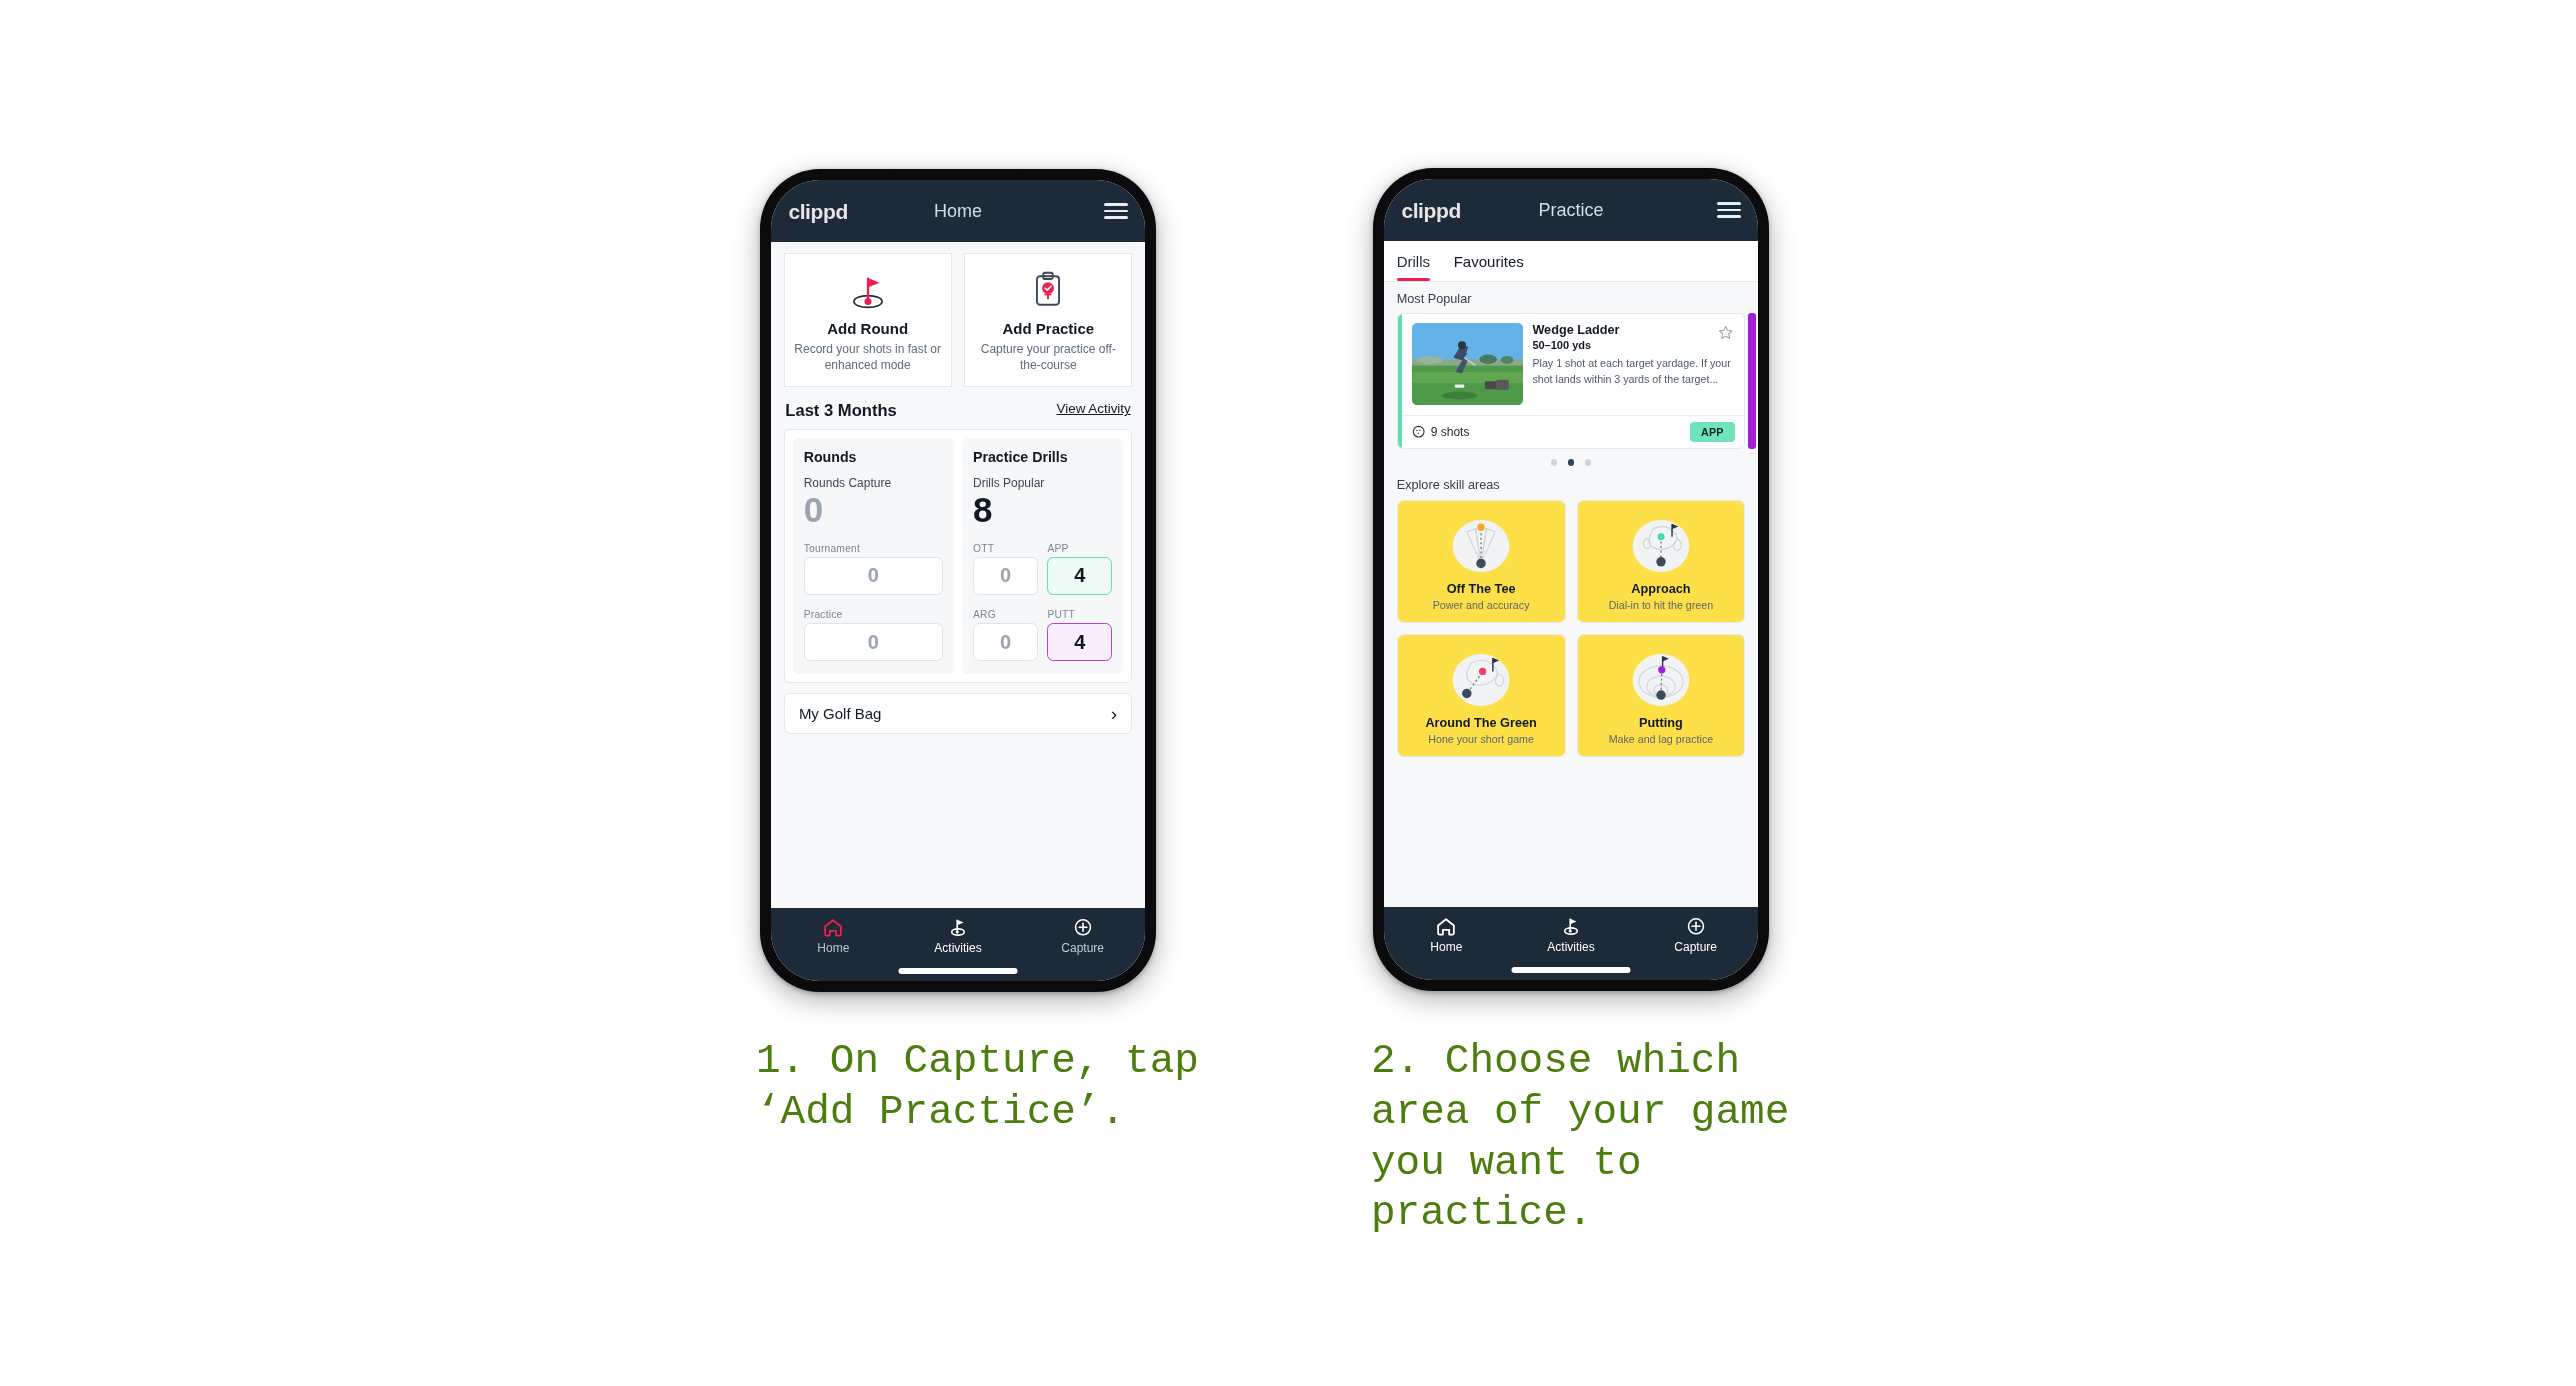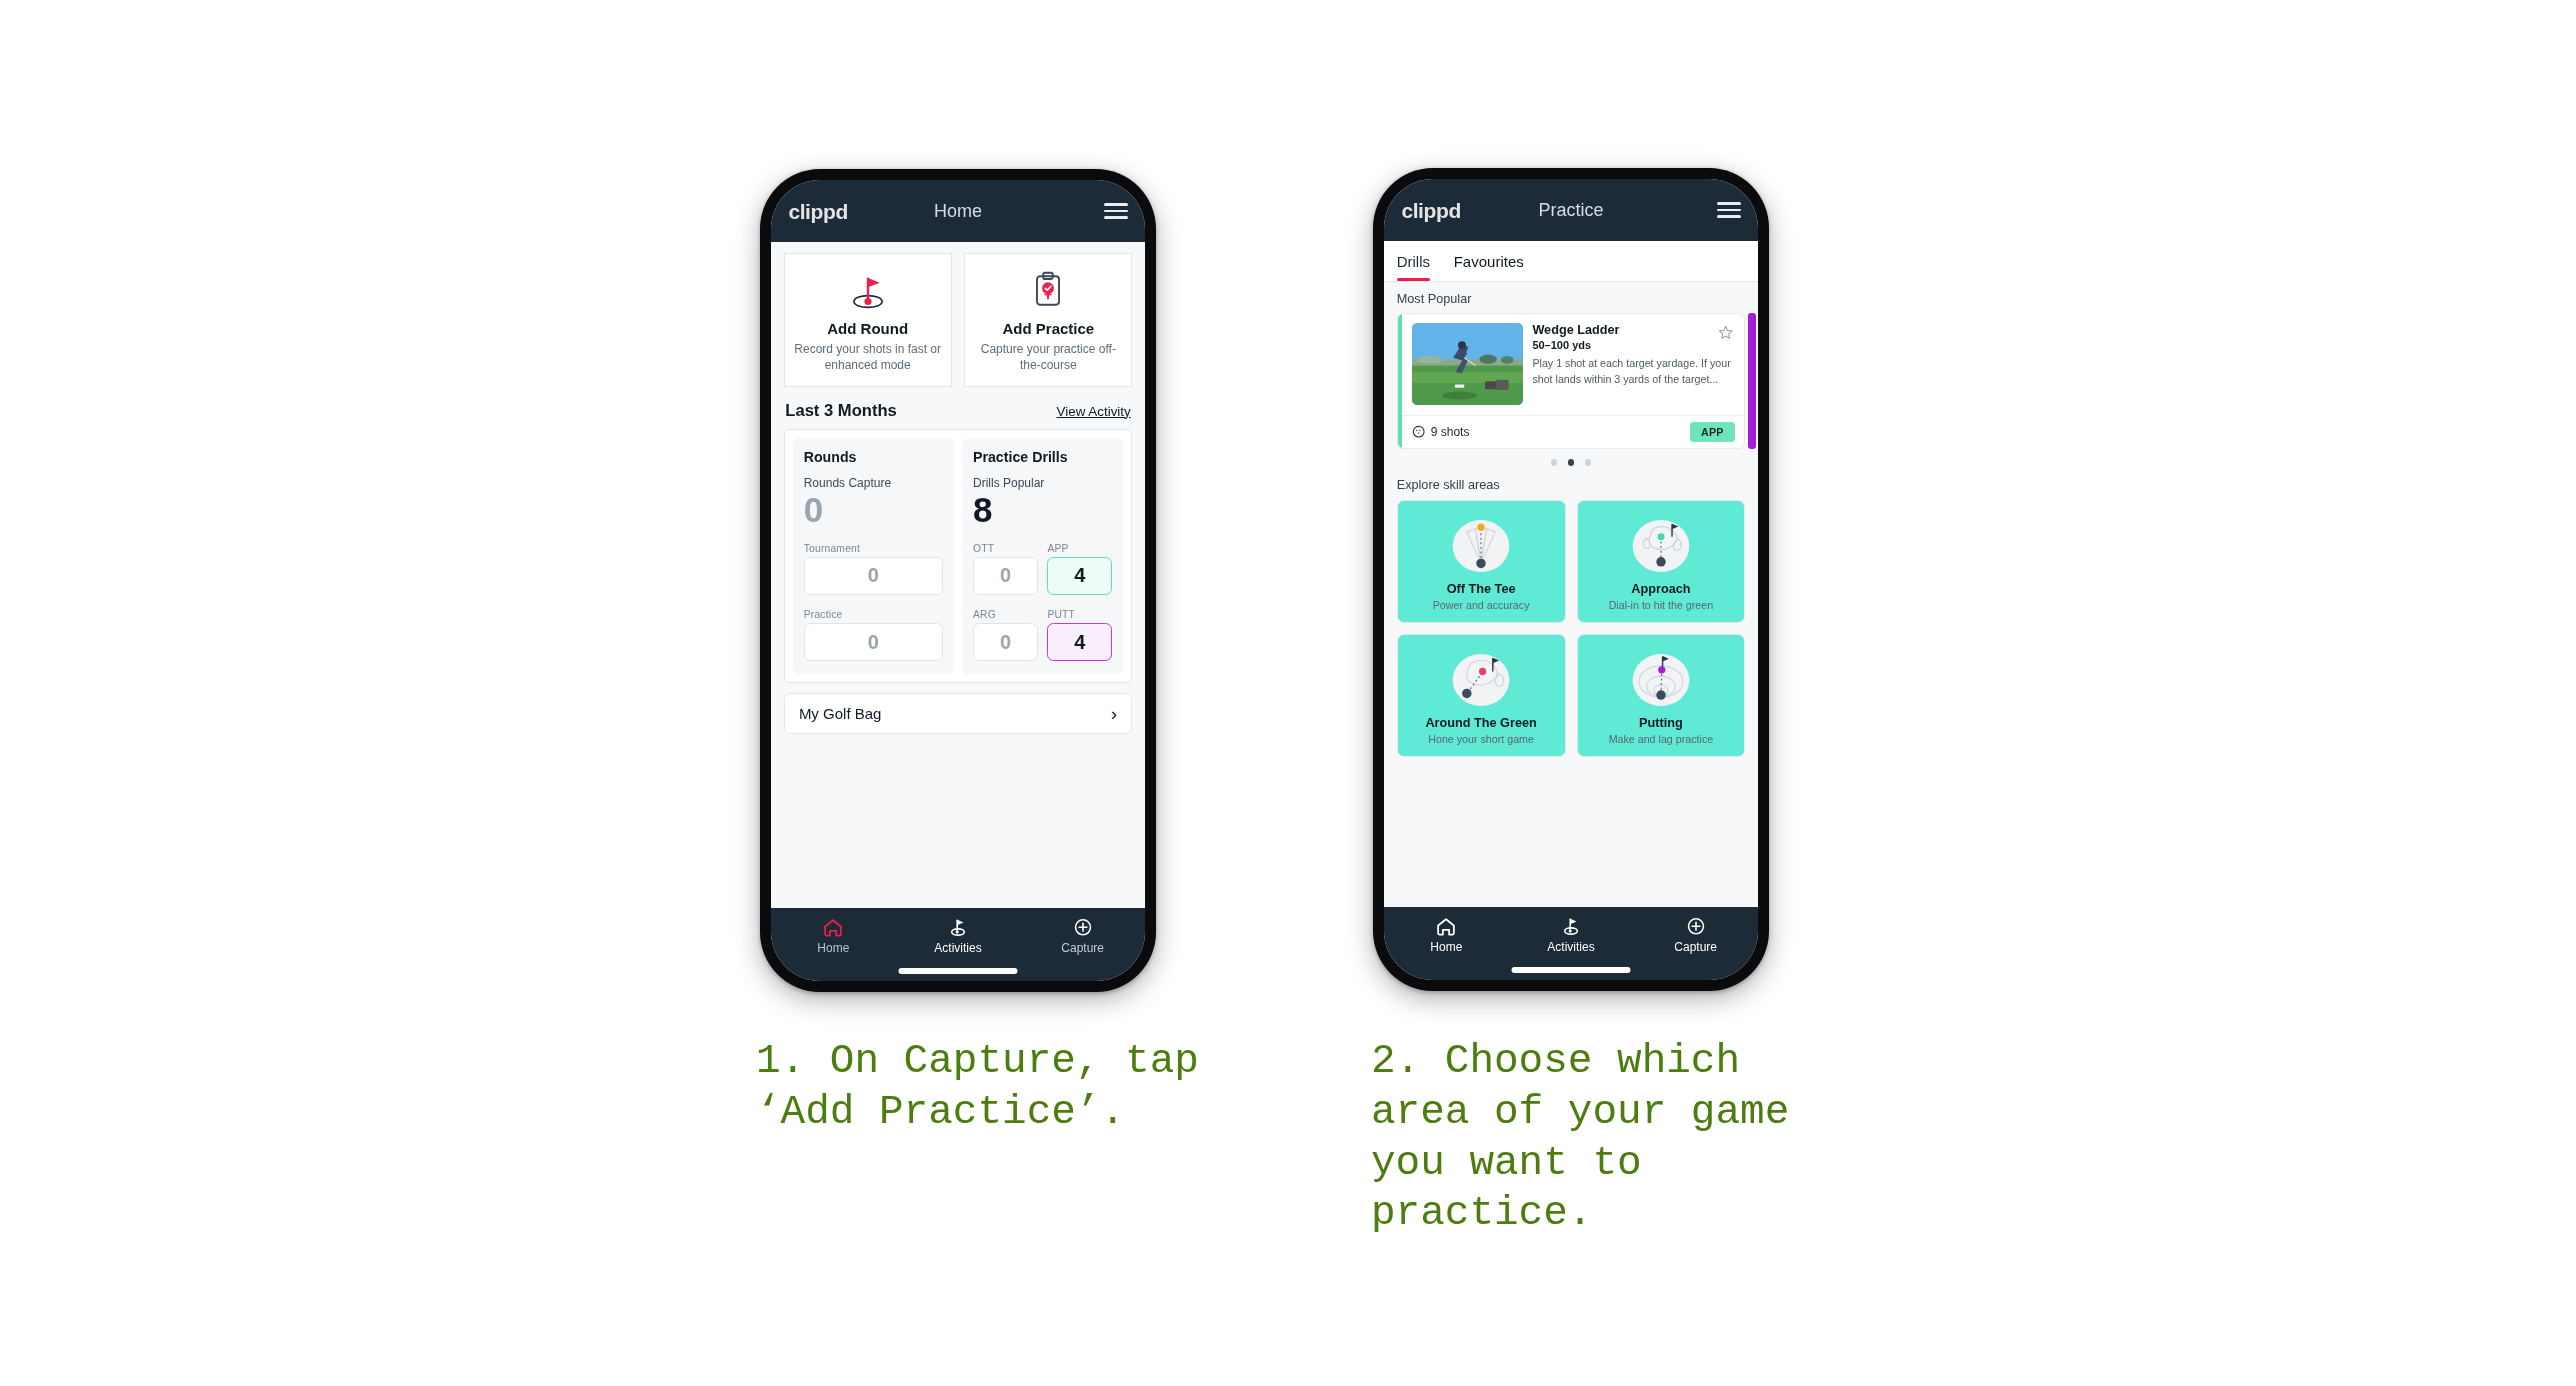--- a/index.html
+++ b/index.html
@@ -101,21 +101,21 @@
     border: 0.8px solid #e3e8ed;
     border-radius: 0;
     padding: 14.2px 8px 12.7px 8px;
     text-align: center;
   }
   .qicon { height: 44px; display: flex; align-items: center; justify-content: center; margin-bottom: 8px; }
   .qtitle { font-size: 15px; font-weight: 700; color: #111a24; margin-bottom: 4px; }
   .qsub { font-size: 12px; color: #5f6c7b; line-height: 1.34; }
 
   .sechead {
-    display: flex; align-items: center; justify-content: space-between;
+    display: flex; align-items: flex-start; justify-content: space-between;
     margin: 14.2px 1.6px 8px 1.6px;
   }
   .sechead .t { font-size: 16.6px; font-weight: 700; color: #111a24; }
   .sechead .a { font-size: 13.4px; color: #111a24; text-decoration: underline; }
 
   .statcard {
     background: #ffffff; border: 0.8px solid #e3e8ed; border-radius: 4px;
     padding: 8px; display: flex; gap: 8px;
   }
   .statcol { flex: 1 1 0; background: #f6f7f9; border-radius: 6.3px; padding: 11px 11px 12.7px 11px; }
@@ -194,21 +194,21 @@
   .nextpeek {
     position: absolute; top: 0; bottom: 0; right: -11px;
     width: 8px; border-radius: 3.2px; background: #a21fd6;
   }
   .dots { display: flex; justify-content: center; gap: 11px; margin: 10.3px 0 12.7px 0; }
   .dot { width: 6.3px; height: 6.3px; border-radius: 50%; background: #ccd4dc; }
   .dot.on { background: #344656; }
 
   .skillgrid { display: grid; grid-template-columns: 1fr 1fr; gap: 11px; }
   .skill {
-    background: #5eead4; border: 0.8px solid #e5e9ee; border-radius: 7.1px;
+    background: #fde047; border: 0.8px solid #e5e9ee; border-radius: 7.1px;
     padding: 11px 6.3px 11px 6.3px; text-align: center;
   }
   .skillart { height: 66px; display: flex; align-items: center; justify-content: center; }
   .sname { font-size: 12.7px; font-weight: 700; color: #111a24; margin-top: 4.7px; }
   .sdesc { font-size: 10.7px; color: #5a6673; margin-top: 2.4px; text-align: center; }
 
   
   .caption {
     position: absolute;
     font-size: 41px; line-height: 1.24; color: #4d7c0f;

